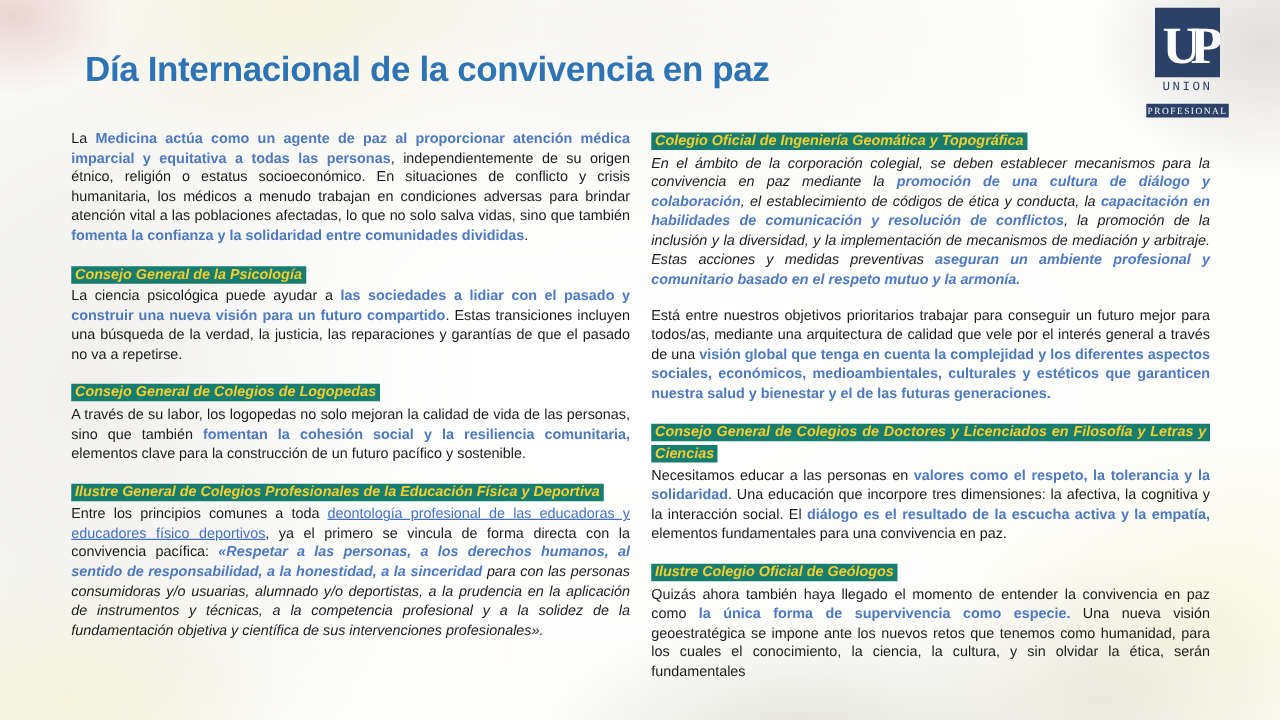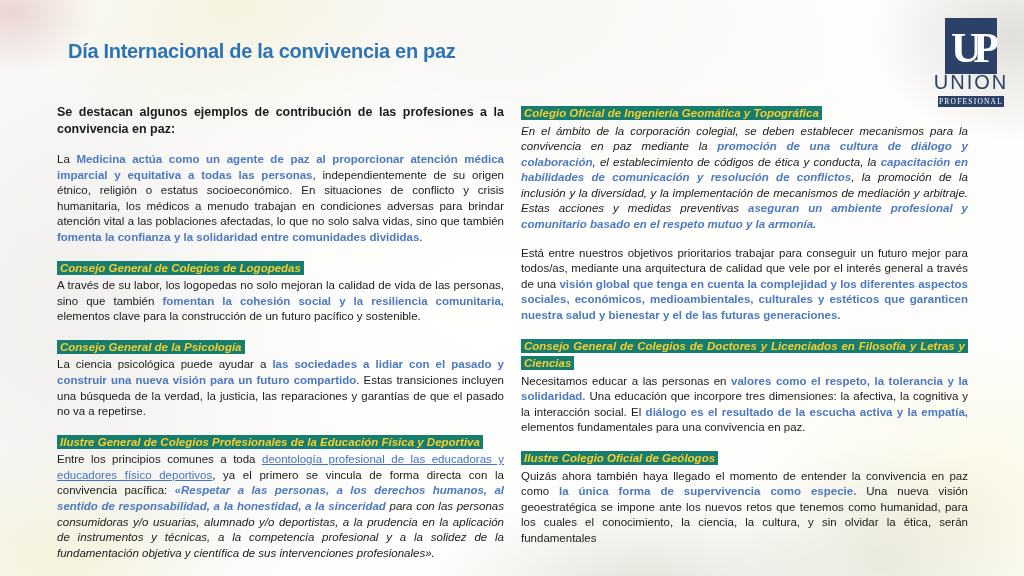--- a/index.html
+++ b/index.html
@@ -21,29 +21,29 @@
       radial-gradient(200px 150px at 1012px 36px, rgba(118,108,94,.55), transparent 70%),
       radial-gradient(500px 300px at 500px 50px, rgba(208,203,188,.45), transparent 70%),
       radial-gradient(420px 520px at 85px 310px, rgba(186,182,172,.6), transparent 70%),
       radial-gradient(260px 170px at 55px 560px, rgba(236,232,156,.95), transparent 70%),
       radial-gradient(300px 150px at 640px 590px, rgba(118,118,78,.55), transparent 70%),
       radial-gradient(230px 170px at 880px 560px, rgba(130,128,96,.4), transparent 70%),
       radial-gradient(340px 240px at 965px 500px, rgba(240,237,178,.9), transparent 70%);
   }
   .title{
     position:absolute;left:68px;top:40px;margin:0;
-    font-size:20px;font-weight:bold;letter-spacing:-.3px;
+    font-size:28px;font-weight:bold;letter-spacing:-.3px;
     color:var(--title);
   }
   
-  .logo{position:absolute;left:912px;top:18px;width:76px;text-align:center;margin-left:21px;}
+  .logo{position:absolute;left:912px;top:6px;width:76px;text-align:center;}
   .logo svg{display:block;margin:0 auto;}
   .logo-line1{
-    font-family:Liberation Sans, sans-serif;color:var(--logo_navy);
-    font-size:20px;letter-spacing:2px;line-height:15px;margin-top:1px;
+    font-family:Liberation Mono, monospace;color:var(--logo_navy);
+    font-size:10px;letter-spacing:2px;line-height:15px;margin-top:1px;
   }
   .logo-line2{
     font-family:"Liberation Serif",serif;color:#fff;background:var(--logo_navy);
     font-size:7.5px;letter-spacing:1.2px;line-height:9px;padding:1px 1px;display:inline-block;
   }
   
   .col{position:absolute;top:104px;width:447px;}
   .col-left{left:57px;}
   .col-right{left:521px;}
   .intro{
@@ -78,34 +78,33 @@
   <div class="logo">
     <svg width="52" height="56" viewBox="0 0 52 56">
       <rect x="0" y="0" width="52" height="56" fill="#2b4168"></rect>
       <text x="26" y="44" text-anchor="middle" font-family="Liberation Serif, serif" font-size="42" font-weight="bold" fill="#ffffff" letter-spacing="-8">UP</text>
     </svg>
     <div class="logo-line1">UNION</div>
     <div class="logo-line2">PROFESIONAL</div>
   </div>
 
   <div class="col col-left">
-    <p class="intro">Se destacan algunos ejemplos de contribución de las profesiones a la convivencia en paz:</p>
 
     <section class="sec">
       <p class="sec-body"><span class="seg-n">La </span><span class="seg-b">Medicina actúa como un agente de paz al proporcionar atención médica imparcial y equitativa a todas las personas</span><span class="seg-n">, independientemente de su origen étnico, religión o estatus socioeconómico. En situaciones de conflicto y crisis humanitaria, los médicos a menudo trabajan en condiciones adversas para brindar atención vital a las poblaciones afectadas, lo que no solo salva vidas, sino que también </span><span class="seg-b">fomenta la confianza y la solidaridad entre comunidades divididas</span><span class="seg-n">.</span></p>
     </section>
 
     <section class="sec">
-      <div class="sec-header"><span class="hl">Consejo General de Colegios de Logopedas</span></div>
-      <p class="sec-body"><span class="seg-n">A través de su labor, los logopedas no solo mejoran la calidad de vida de las personas, sino que también </span><span class="seg-b">fomentan la cohesión social y la resiliencia comunitaria,</span><span class="seg-n"> elementos clave para la construcción de un futuro pacífico y sostenible.</span></p>
+      <div class="sec-header"><span class="hl">Consejo General de la Psicología</span></div>
+      <p class="sec-body"><span class="seg-n">La ciencia psicológica puede ayudar a </span><span class="seg-b">las sociedades a lidiar con el pasado y construir una nueva visión para un futuro compartido</span><span class="seg-n">. Estas transiciones incluyen una búsqueda de la verdad, la justicia, las reparaciones y garantías de que el pasado no va a repetirse.</span></p>
     </section>
 
     <section class="sec">
-      <div class="sec-header"><span class="hl">Consejo General de la Psicología</span></div>
-      <p class="sec-body"><span class="seg-n">La ciencia psicológica puede ayudar a </span><span class="seg-b">las sociedades a lidiar con el pasado y construir una nueva visión para un futuro compartido</span><span class="seg-n">. Estas transiciones incluyen una búsqueda de la verdad, la justicia, las reparaciones y garantías de que el pasado no va a repetirse.</span></p>
+      <div class="sec-header"><span class="hl">Consejo General de Colegios de Logopedas</span></div>
+      <p class="sec-body"><span class="seg-n">A través de su labor, los logopedas no solo mejoran la calidad de vida de las personas, sino que también </span><span class="seg-b">fomentan la cohesión social y la resiliencia comunitaria,</span><span class="seg-n"> elementos clave para la construcción de un futuro pacífico y sostenible.</span></p>
     </section>
 
     <section class="sec">
       <div class="sec-header"><span class="hl">Ilustre General de Colegios Profesionales de la Educación Física y Deportiva</span></div>
       <p class="sec-body"><span class="seg-n">Entre los principios comunes a toda </span><span class="seg-u">deontología profesional de las educadoras y educadores físico deportivos</span><span class="seg-n">, ya el primero se vincula de forma directa con la convivencia pacífica: </span><span class="seg-bi">«Respetar a las personas, a los derechos humanos, al sentido de responsabilidad, a la honestidad, a la sinceridad</span><span class="seg-i"> para con las personas consumidoras y/o usuarias, alumnado y/o deportistas, a la prudencia en la aplicación de instrumentos y técnicas, a la competencia profesional y a la solidez de la fundamentación objetiva y científica de sus intervenciones profesionales».</span></p>
     </section>
   </div>
 
   <div class="col col-right">
     <section class="sec">

